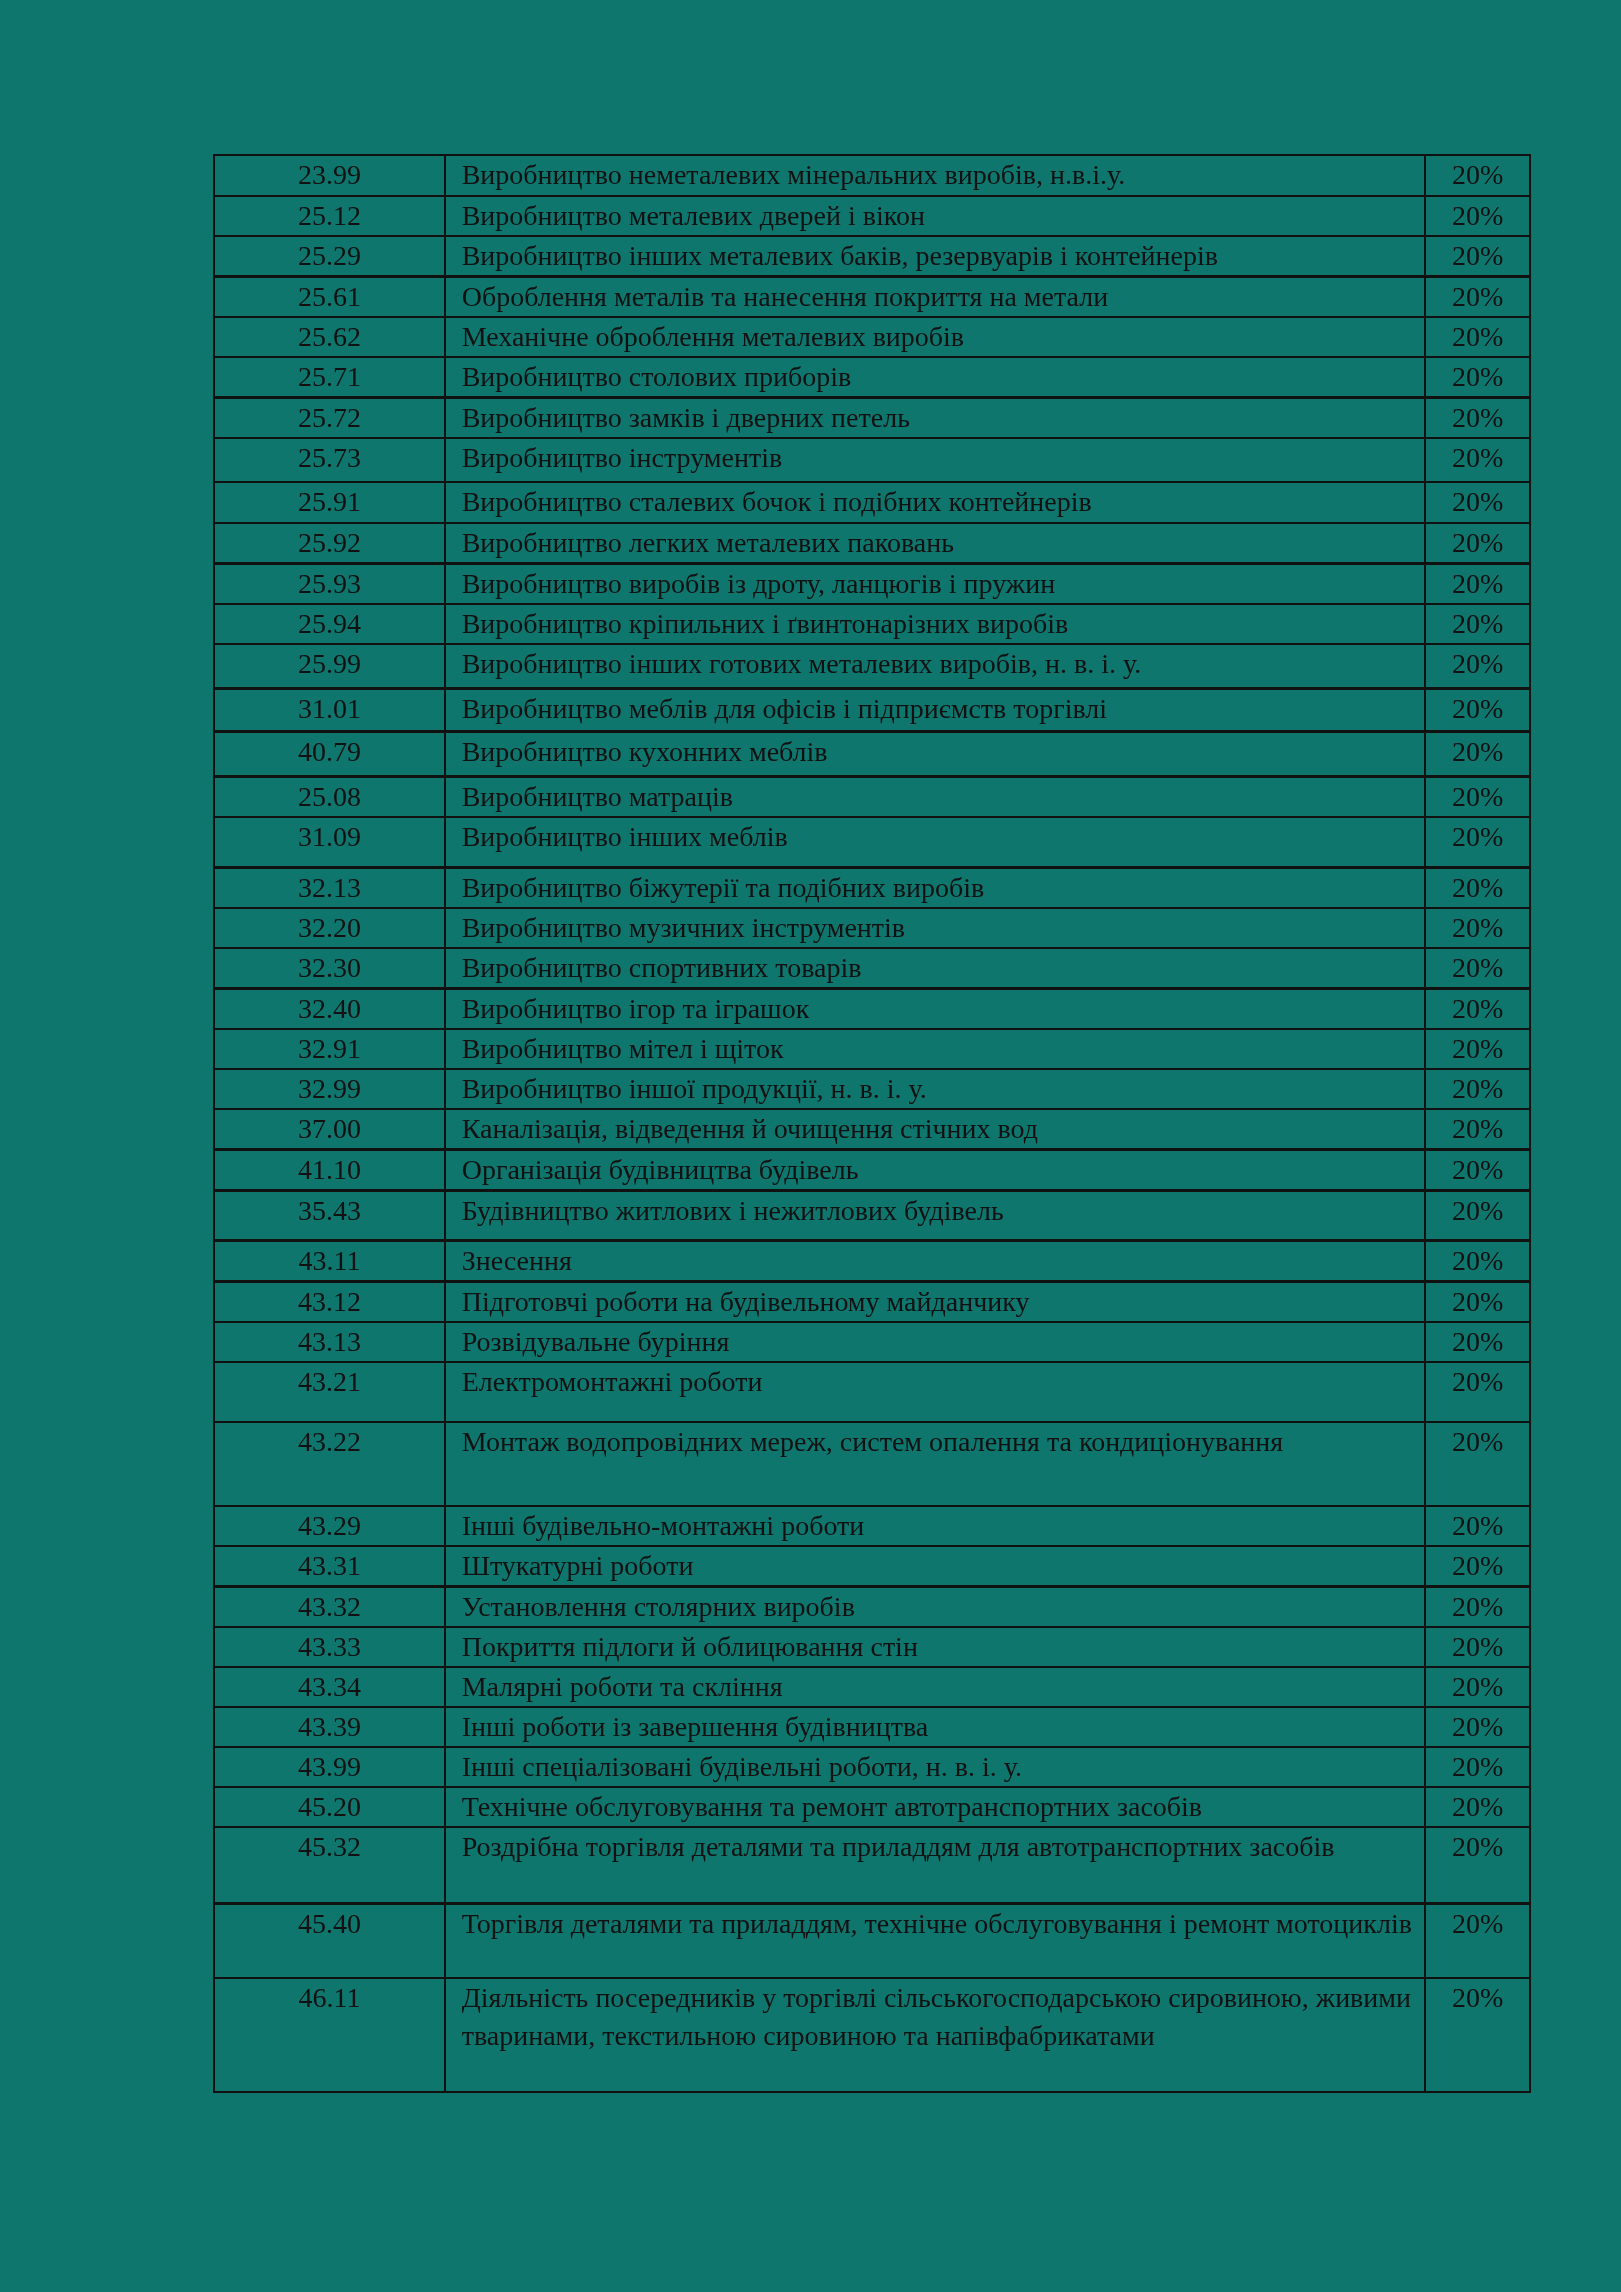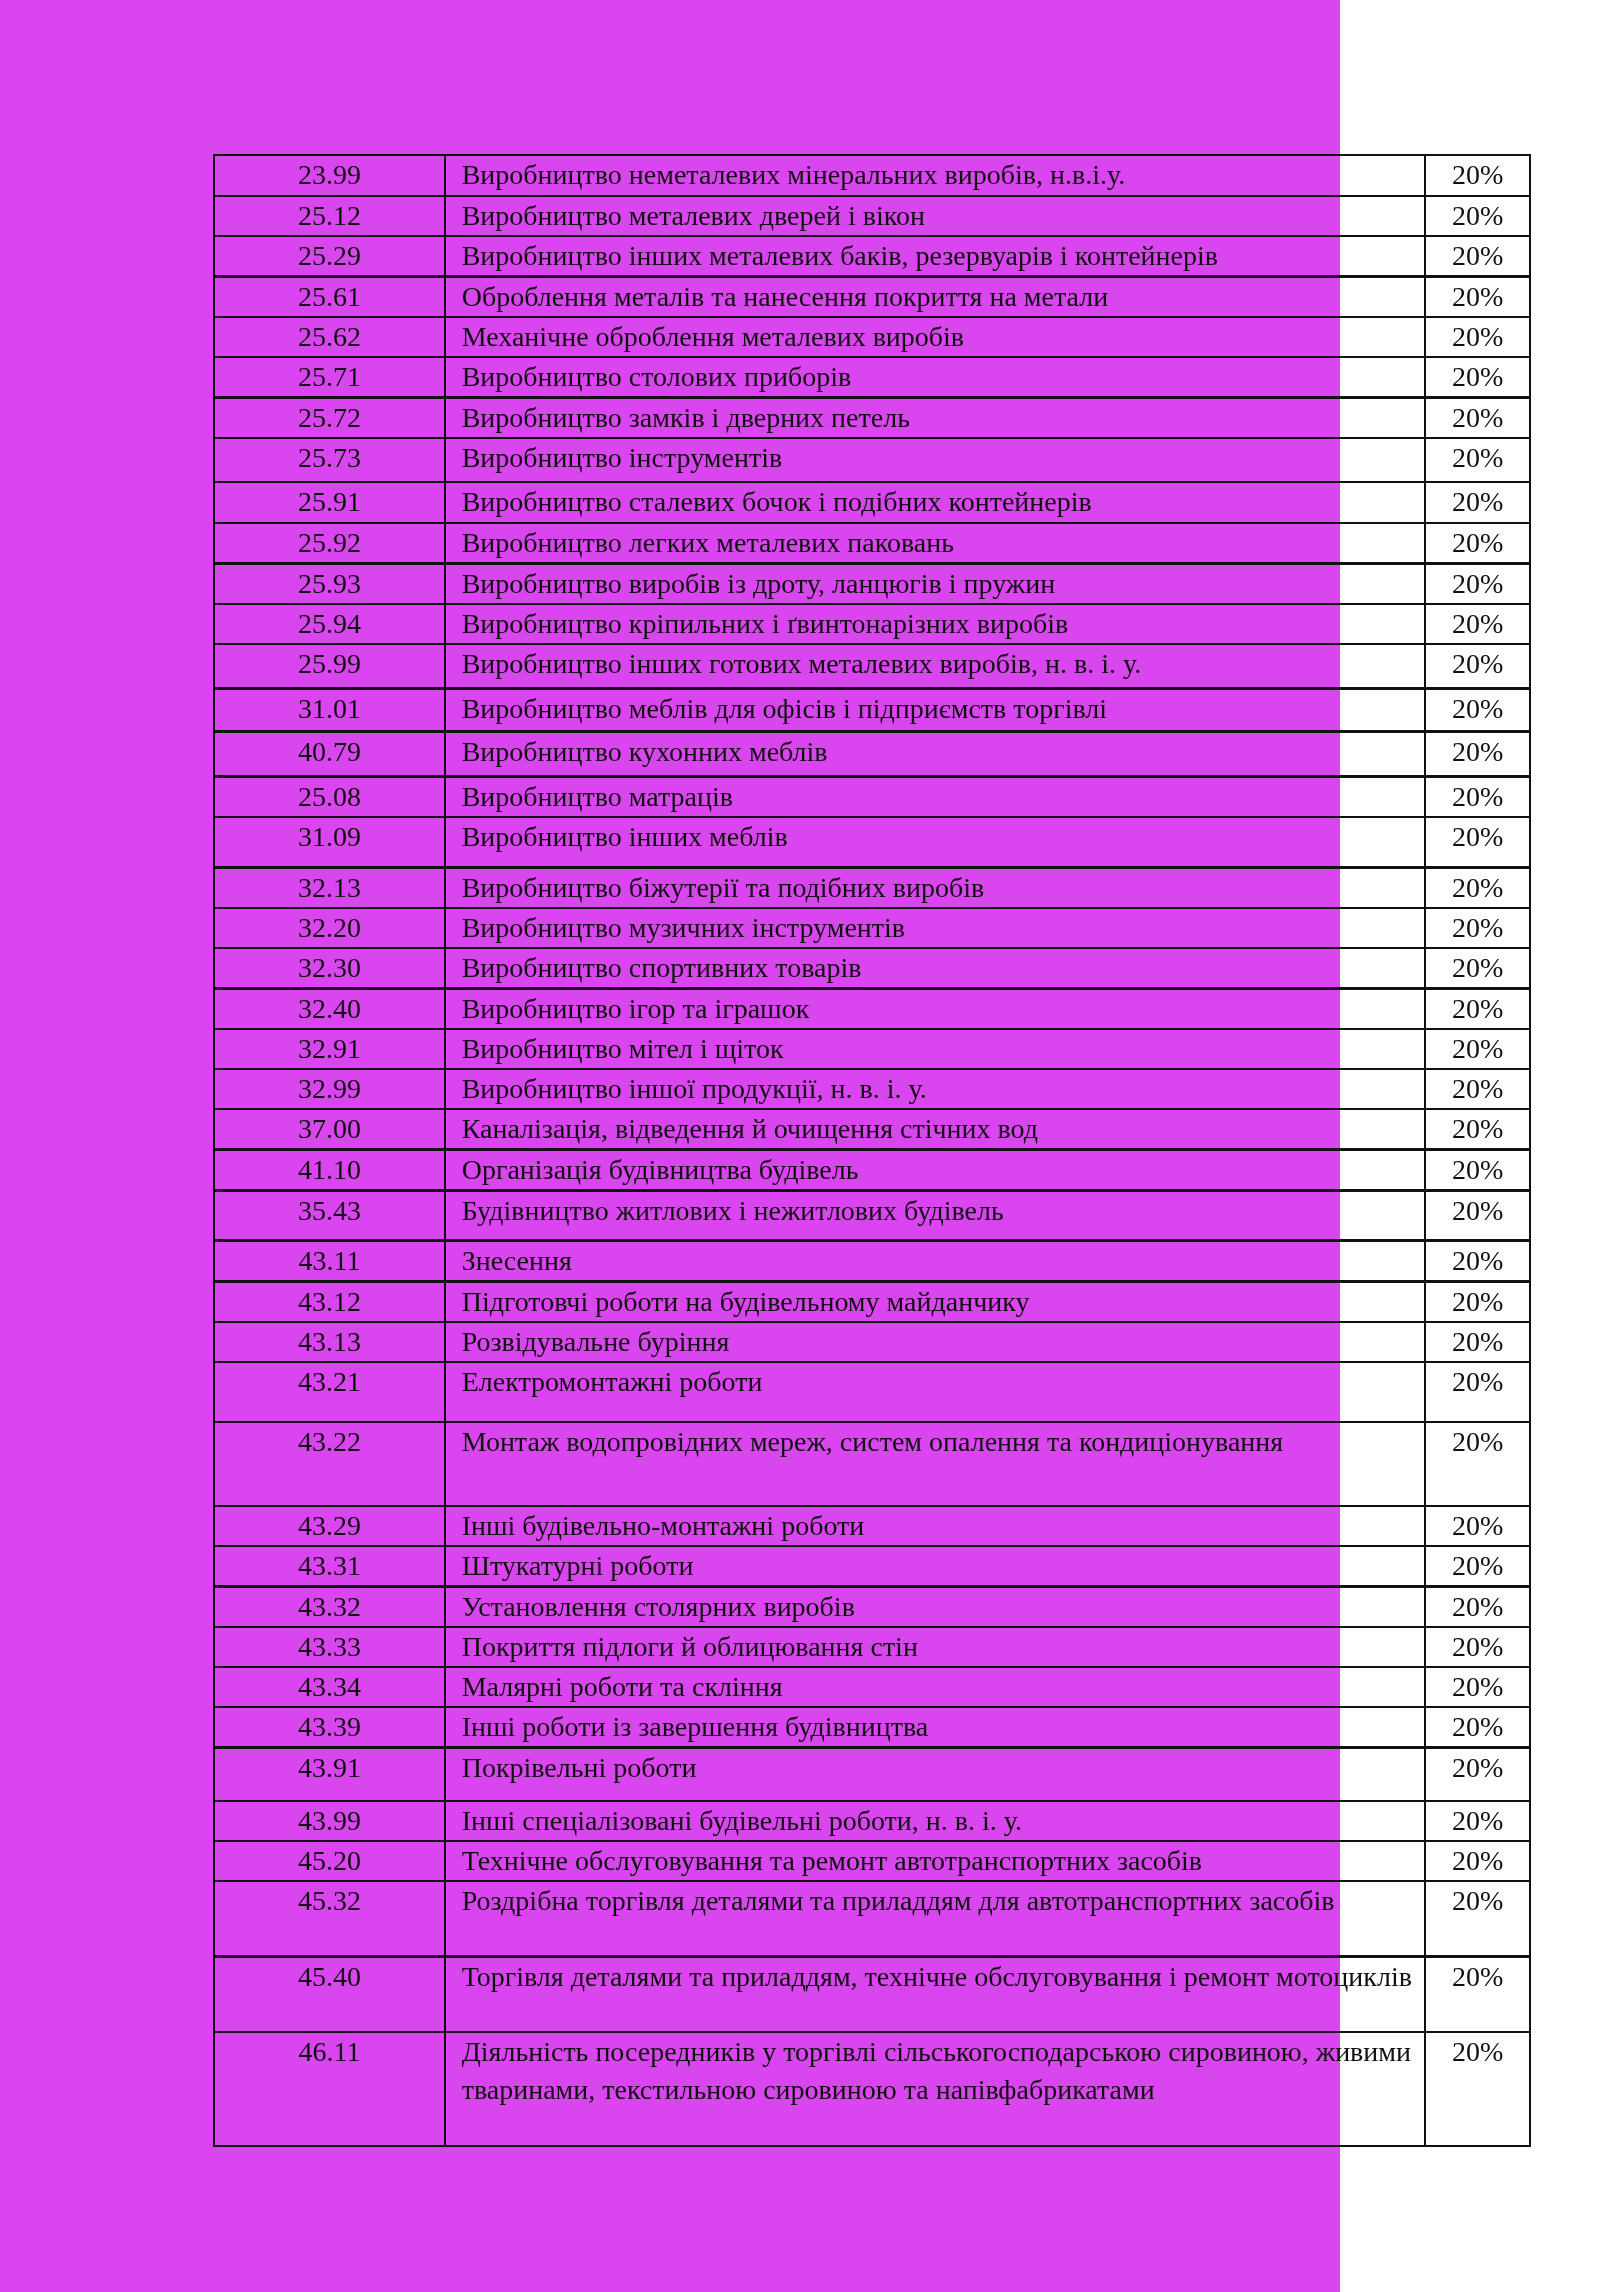--- a/index.html
+++ b/index.html
@@ -1,17 +1,17 @@
 <!DOCTYPE html>
 <html><head>
 <meta charset="utf-8">
 <style>
   html, body { margin: 0; padding: 0; background: #ffffff; }
   body { width: 1621px; height: 2293px; position: relative; overflow: hidden; }
-  .page { position: absolute; left: 0; top: 0; width: 1340px; height: 2293px; background: #d946ef; }
+  .page { position: absolute; left: 0; top: 0; width: 1621px; height: 2293px; background: #0f766e; }
   table.kved {
     position: absolute;
     left: 213px;
     top: 154px;
     width: 1318px;
     border-collapse: collapse;
     table-layout: fixed;
     font-family: "Liberation Serif", "DejaVu Serif", serif;
     font-size: 28px;
     color: #111111;
@@ -248,25 +248,20 @@
     <td class="desc">Малярні роботи та скління</td>
     <td class="rate">20%</td>
   </tr>
 
   <tr style="height: 39px;">
     <td class="code">43.39</td>
     <td class="desc">Інші роботи із завершення будівництва</td>
     <td class="rate">20%</td>
   </tr>
 
-  <tr class="heavy" style="height: 53px;">
-    <td class="code">43.91</td>
-    <td class="desc">Покрівельні роботи</td>
-    <td class="rate">20%</td>
-  </tr>
 
   <tr style="height: 39px;">
     <td class="code">43.99</td>
     <td class="desc">Інші спеціалізовані будівельні роботи, н. в. і. у.</td>
     <td class="rate">20%</td>
   </tr>
 
   <tr style="height: 39px;">
     <td class="code">45.20</td>
     <td class="desc">Технічне обслуговування та ремонт автотранспортних засобів</td>

